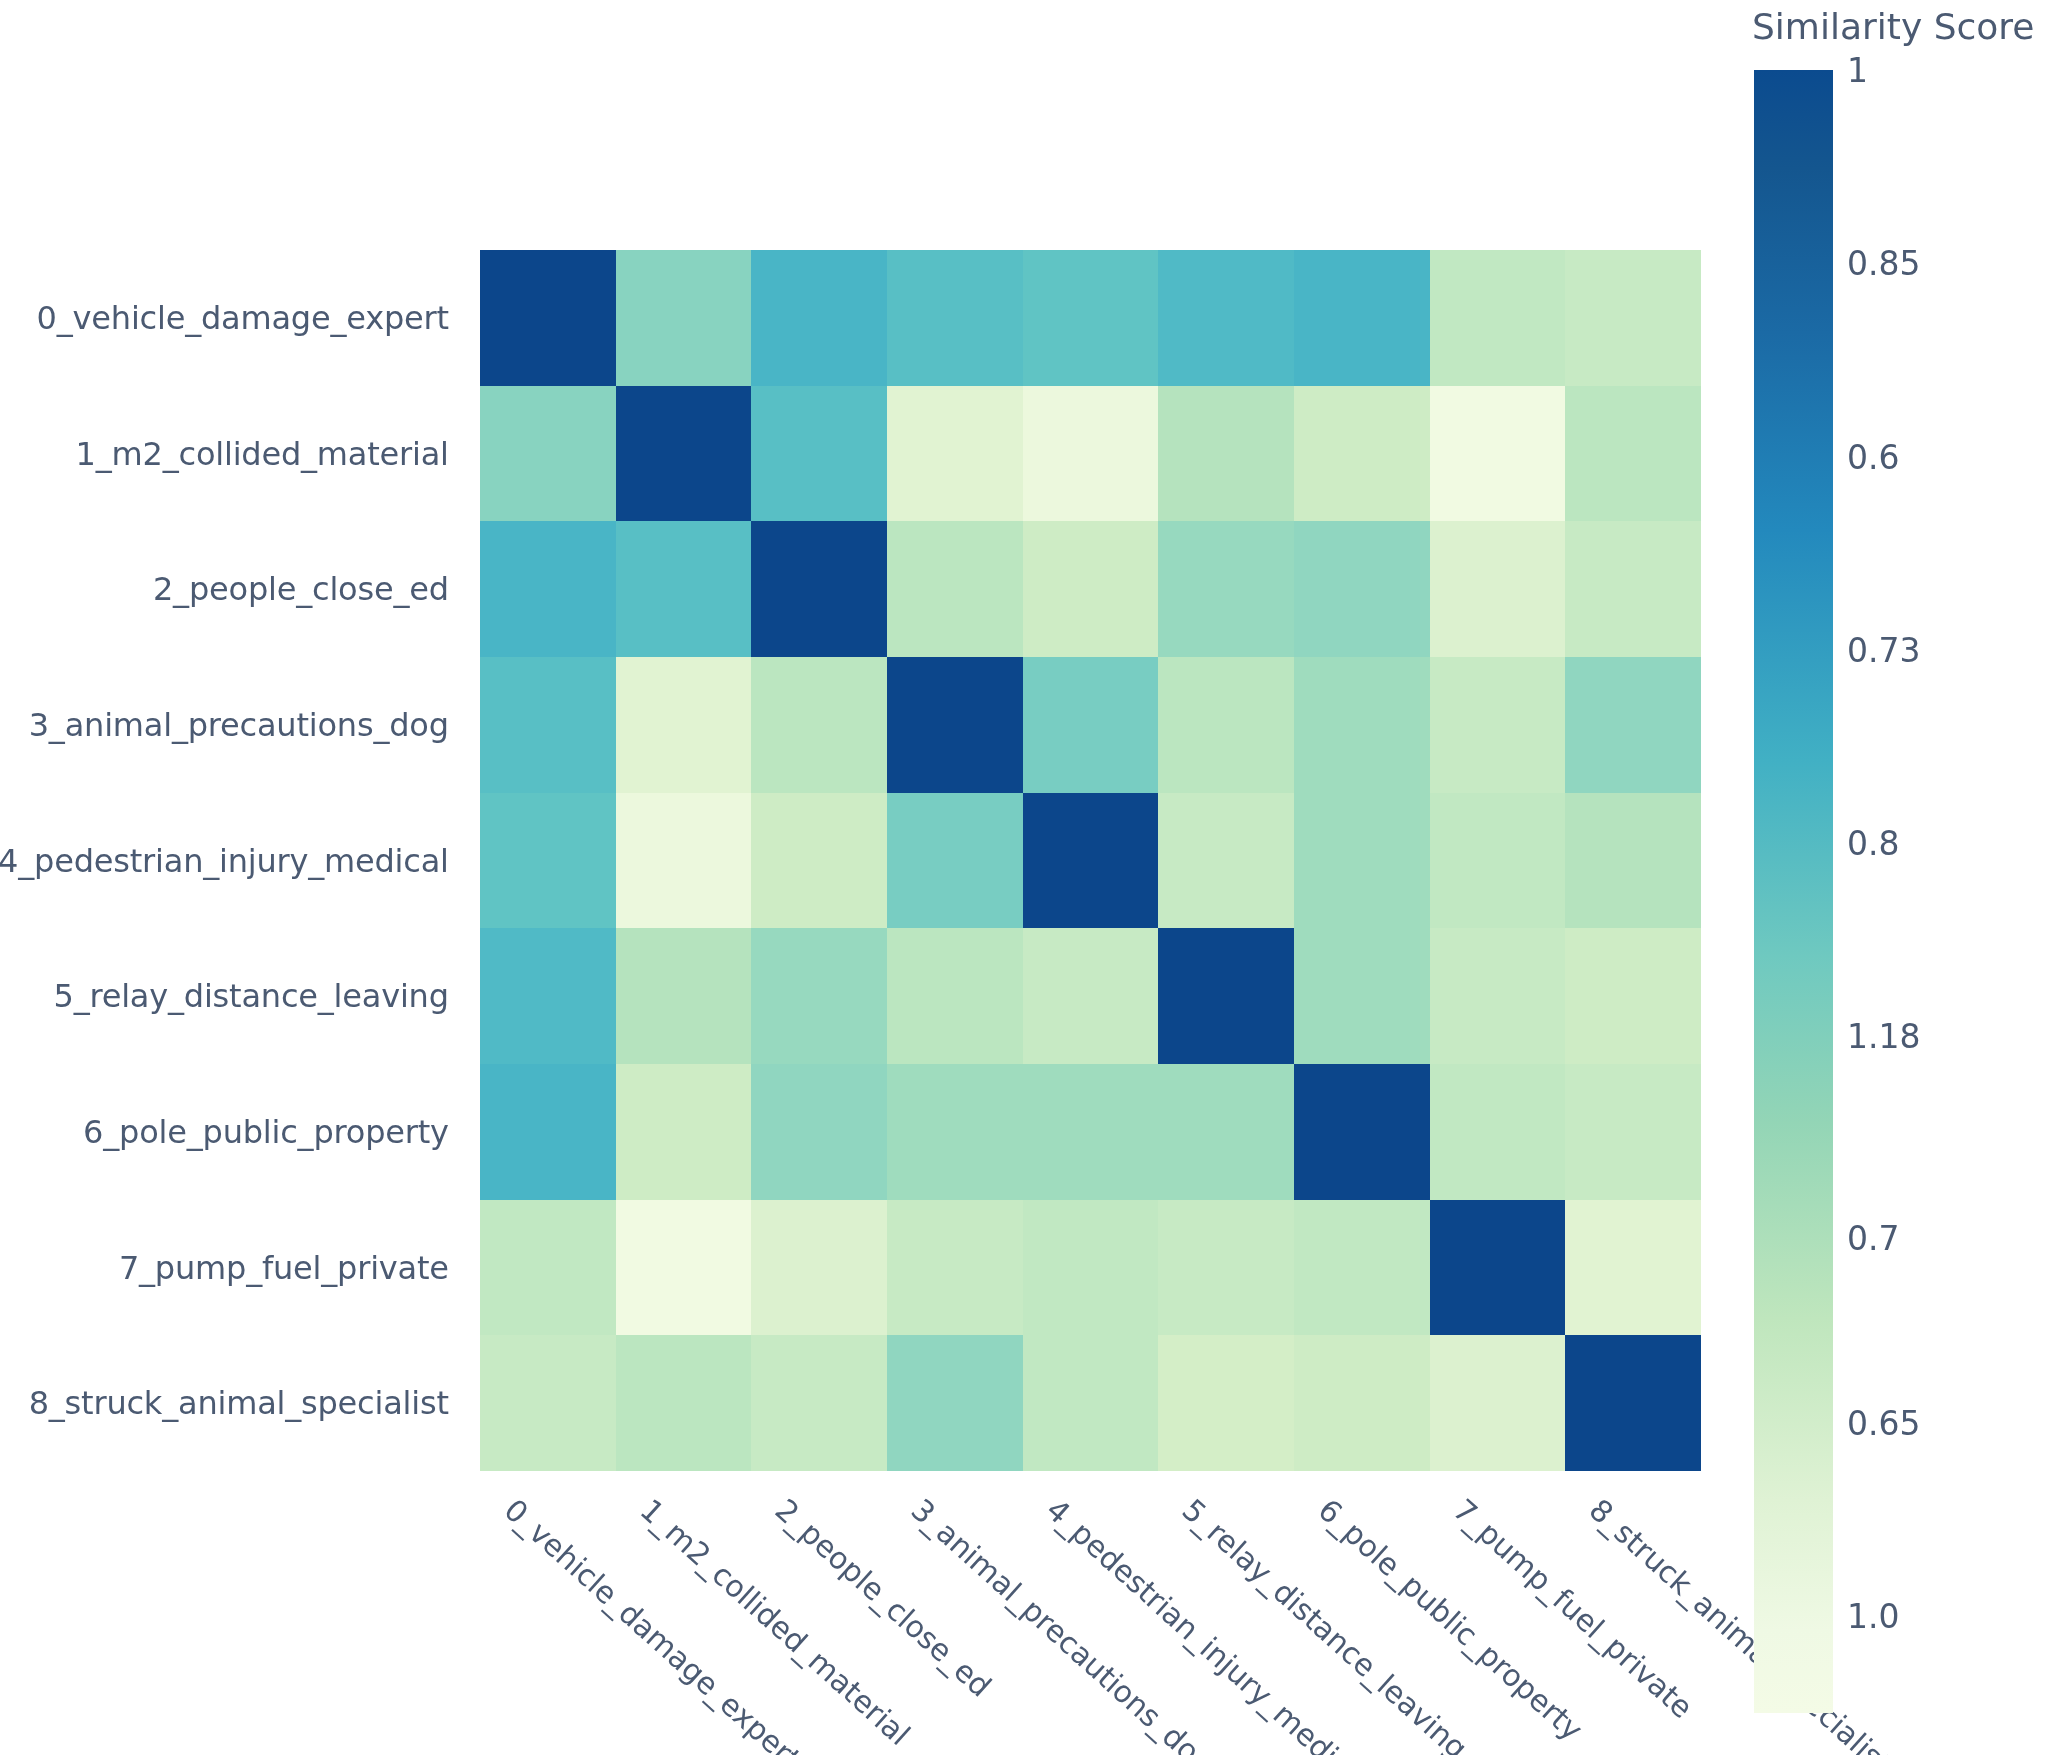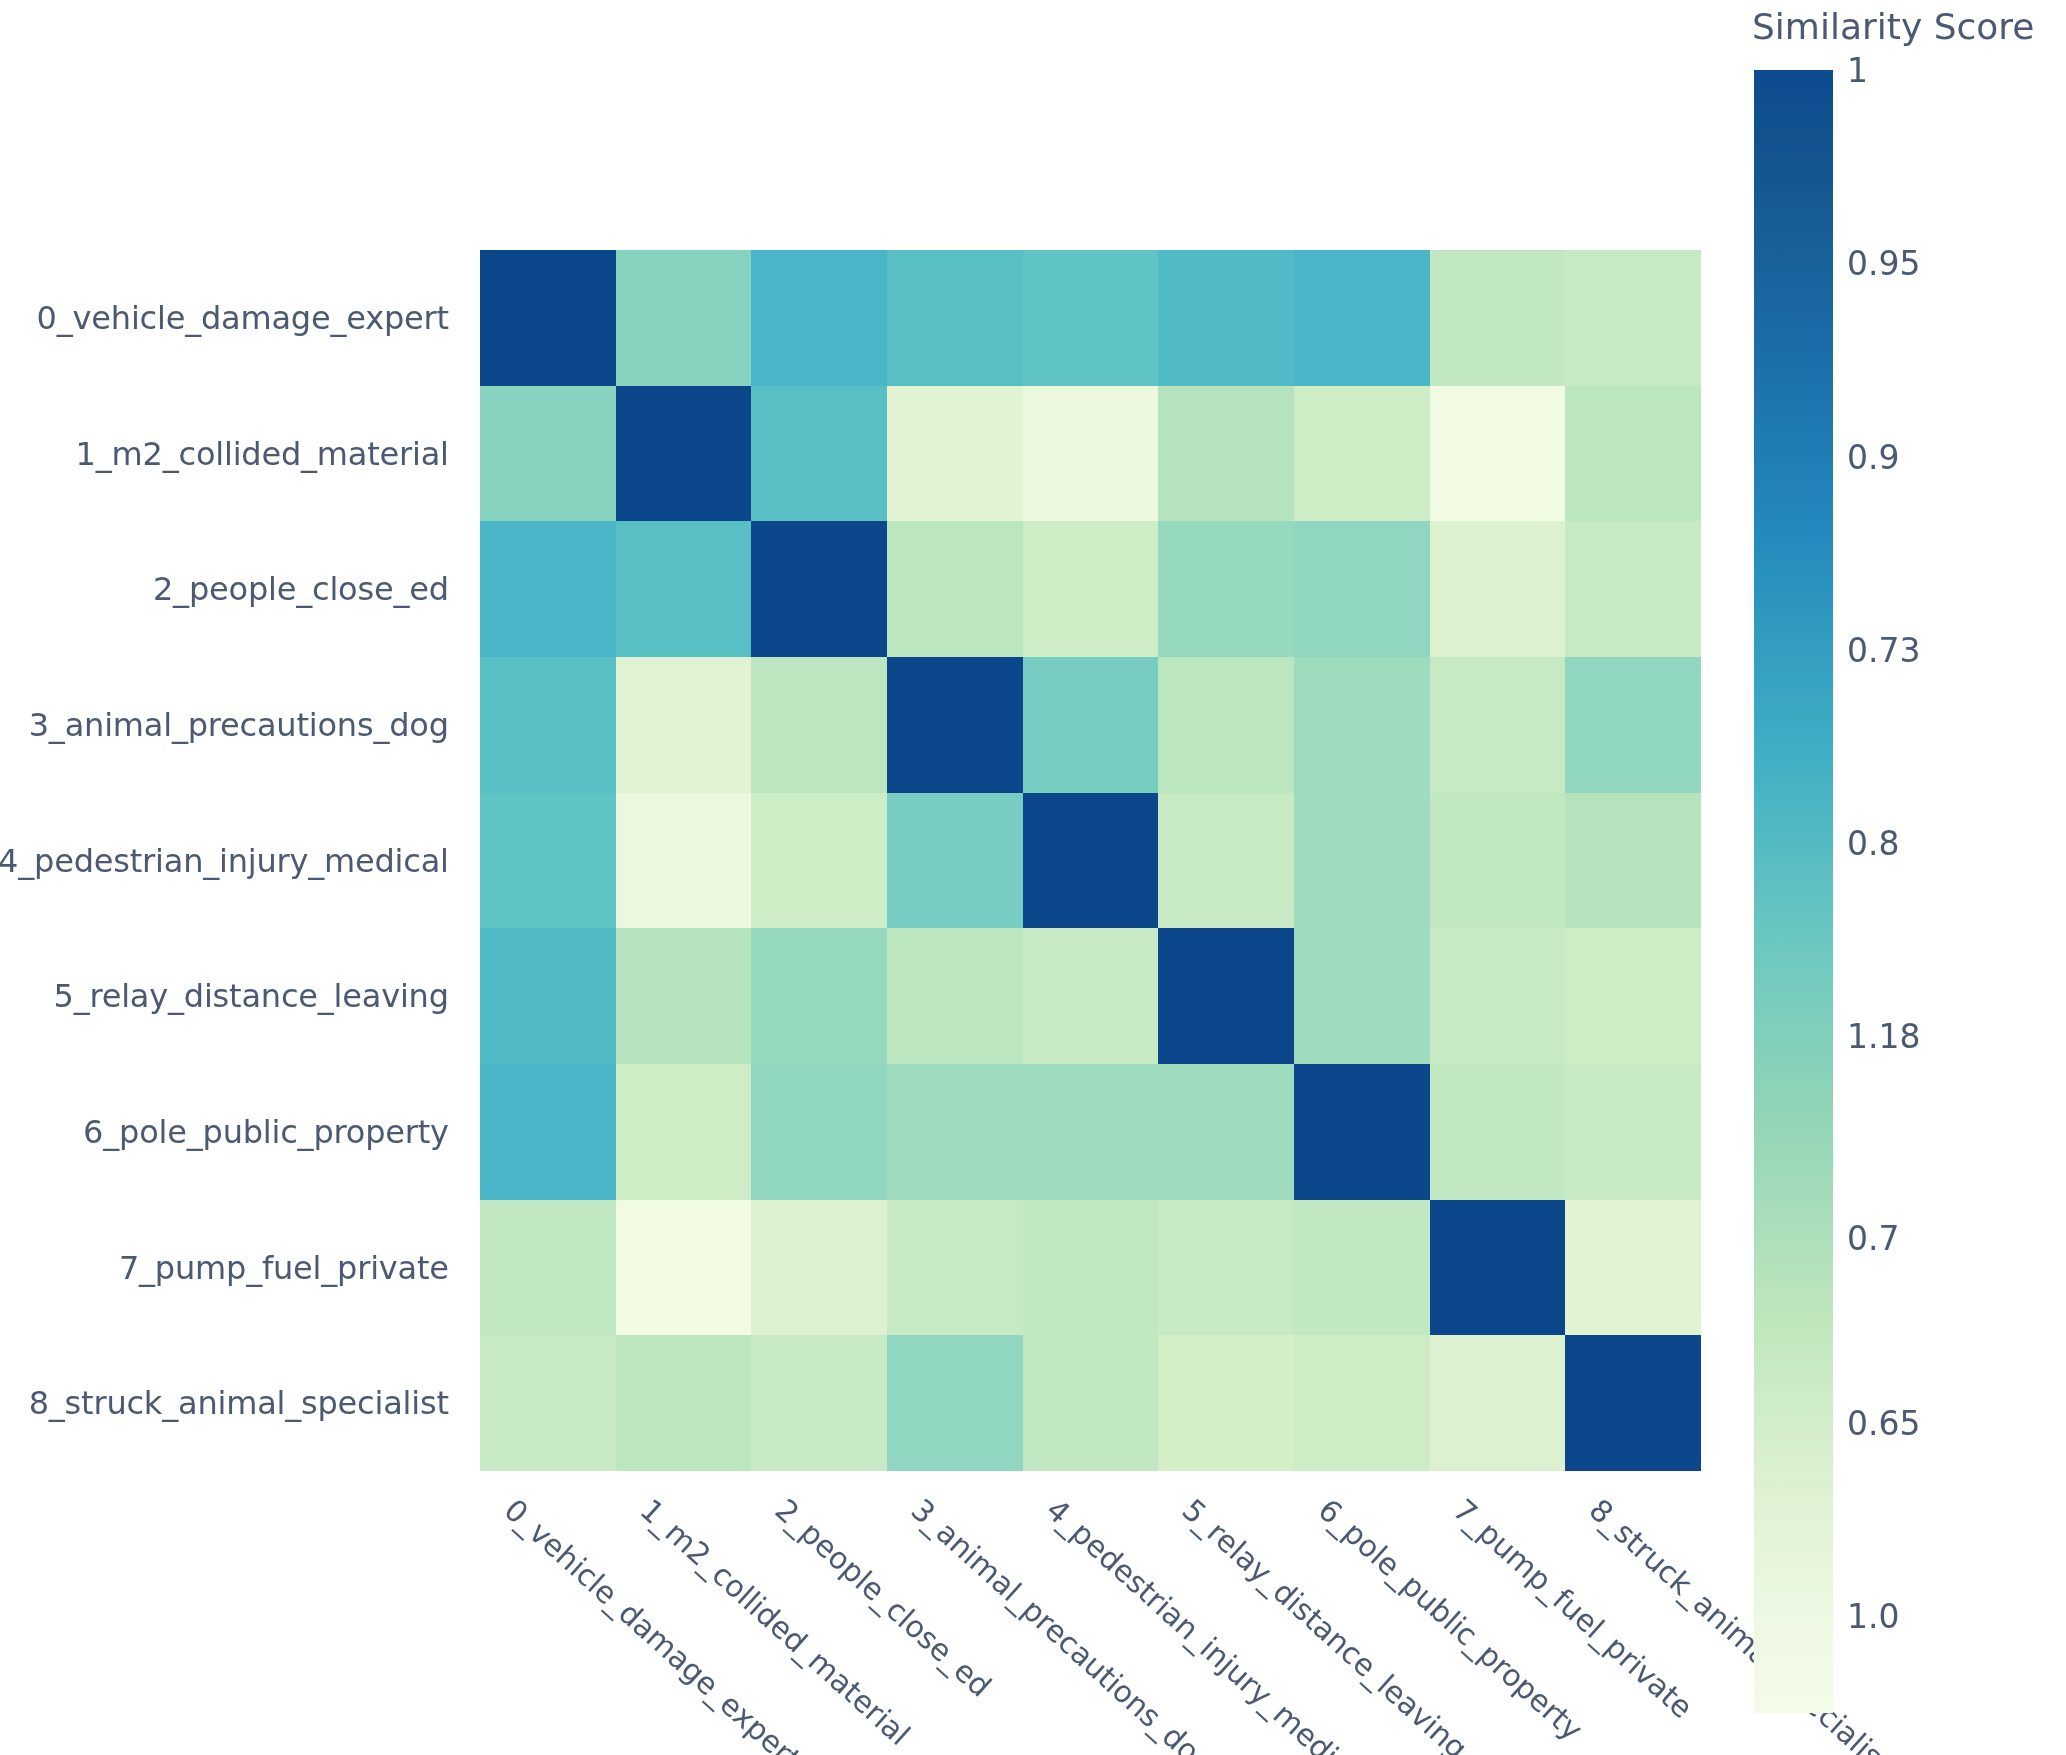--- a/index.html
+++ b/index.html
@@ -264,22 +264,22 @@
       </div>
       <div class="x-tick" style="left: 1126px;">
         <span>8_struck_animal_specialist</span>
       </div>
     </div>
 
   <div id="colorbar-title">Similarity Score</div>
   <div id="colorbar-bar"></div>
   <div id="colorbar-ticks">
       <div class="cb-tick" style="top: 0px;">1</div>
-      <div class="cb-tick" style="top: 193px;">0.95</div>
-      <div class="cb-tick" style="top: 387px;">0.9</div>
+      <div class="cb-tick" style="top: 193px;">0.85</div>
+      <div class="cb-tick" style="top: 387px;">0.6</div>
       <div class="cb-tick" style="top: 580px;">0.73</div>
       <div class="cb-tick" style="top: 773px; text-align: right;">0.8</div>
       <div class="cb-tick" style="top: 966px;">1.18</div>
       <div class="cb-tick" style="top: 1160px; margin-top: 8px;">0.7</div>
       <div class="cb-tick" style="top: 1353px;">0.65</div>
       <div class="cb-tick" style="top: 1546px;">1.0</div>
     </div>
 
 </div>
 

